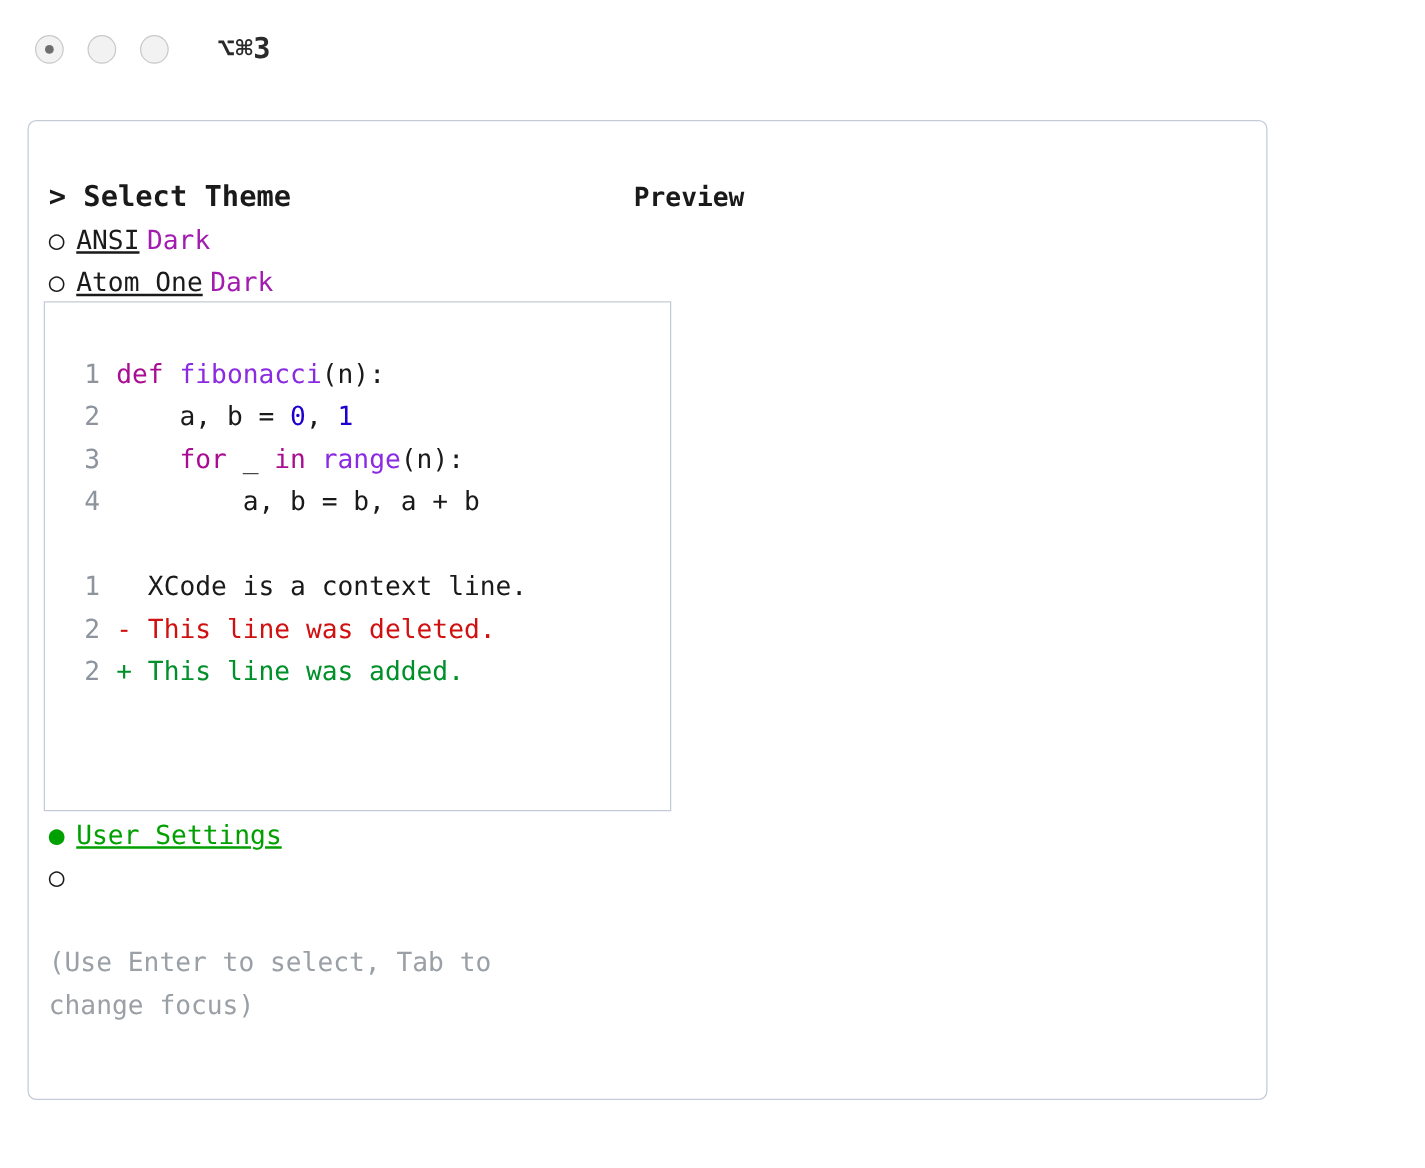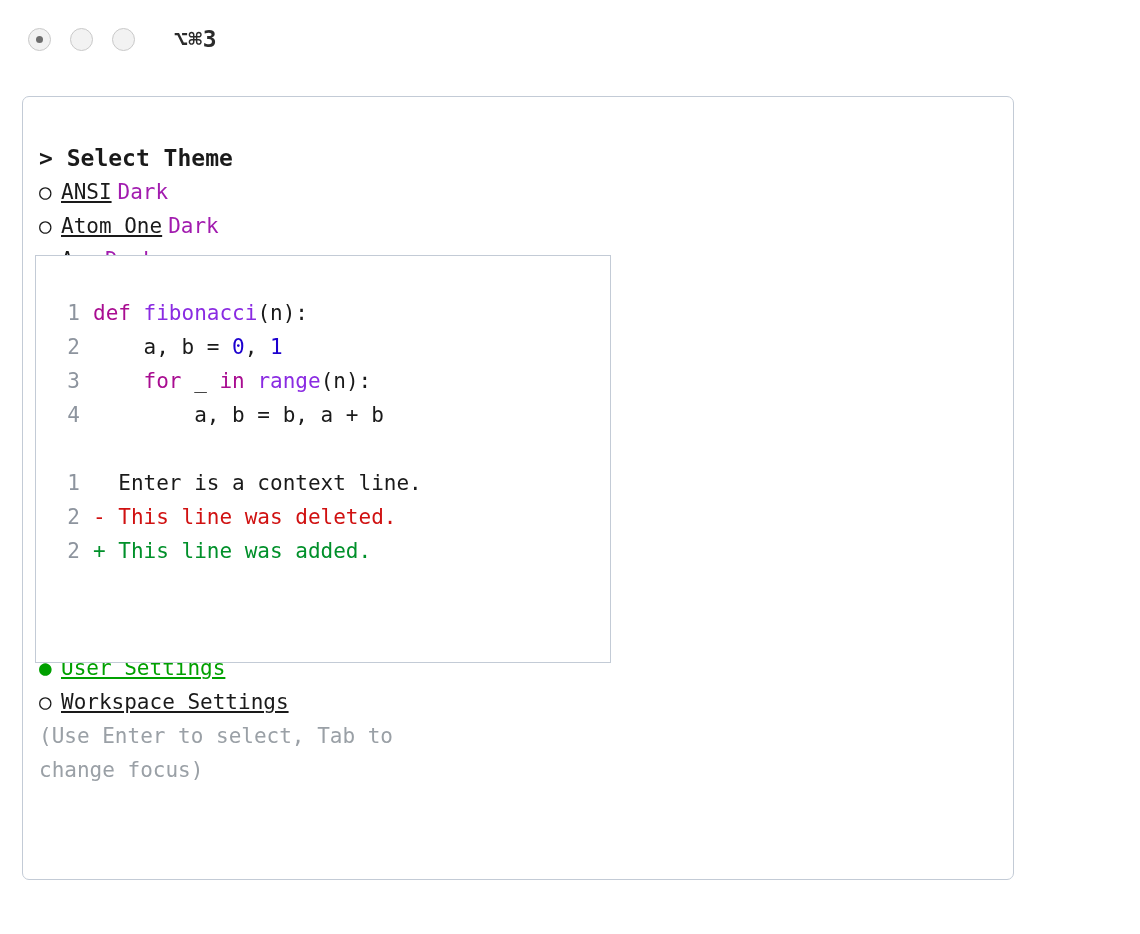--- a/index.html
+++ b/index.html
@@ -133,31 +133,32 @@
     height: 34px;
   }
   .apply-label {
     font-size: 21px;
     line-height: 34px;
     color: #1a1a1a;
     padding-left: 22px;
     white-space: pre;
   }
   .hint {
+    margin-top: 34px;
     font-size: 21px;
     line-height: 34px;
     color: #9aa0a6;
     white-space: pre-wrap;
     max-width: 420px;
   }
   .preview-box {
     position: absolute;
     left: 12px;
-    top: 158px;
-    width: 576px;
+    top: 144px;
+    width: 502px;
     height: 408px;
     border: 1.5px solid #c3cbd6;
     box-sizing: border-box;
     background: #ffffff;
     padding: 40px 1px 0 16px;
   }
   .code-line {
     font-size: 21px;
     line-height: 34px;
     white-space: pre;
@@ -210,37 +211,40 @@
             <div class="theme-row"><span class="bullet">○</span><span class="theme-name">Google Code</span><span class="theme-kind">Light</span></div>
             <div class="theme-row selected"><span class="bullet selected">●</span><span class="theme-name">XCode</span><span class="theme-kind">Light</span></div>
           </div>
 
         <div class="section-gap"></div>
 
         <div class="apply-label">Apply To</div>
 
         <div id="apply-list">
             <div class="theme-row selected"><span class="bullet selected">●</span><span class="theme-name">User Settings</span></div>
-            <div class="theme-row"><span class="bullet">○</span><span class="theme-name">Workspace Settings</span></div>
+            <div class="theme-row"><span class="bullet">○</span></div>
           </div>
 
         <div class="hint">(Use Enter to select, Tab to change focus)</div>
       </div>
 
+      <div class="col-right">
+        <div class="preview-heading">Preview</div>
+      </div>
 
       <div class="preview-box">
         <div id="code-list">
             <div class="code-line"><span class="ln">1</span><span class="kw">def </span><span class="fn">fibonacci</span><span class="plain">(n):</span></div>
             <div class="code-line"><span class="ln">2</span><span class="plain">    a, b = </span><span class="num">0</span><span class="plain">, </span><span class="num">1</span></div>
             <div class="code-line"><span class="ln">3</span><span class="plain">    </span><span class="kw">for</span><span class="plain"> _ </span><span class="kw">in</span><span class="plain"> </span><span class="fn">range</span><span class="plain">(n):</span></div>
             <div class="code-line"><span class="ln">4</span><span class="plain">        a, b = b, a + b</span></div>
           </div>
         <div class="spacer-line"></div>
         <div id="diff-list">
-            <div class="code-line"><span class="ln">1</span><span class="diff-ctx">  Enter is a context line.</span></div>
+            <div class="code-line"><span class="ln">1</span><span class="diff-ctx">  XCode is a context line.</span></div>
             <div class="code-line"><span class="ln">2</span><span class="diff-del">- This line was deleted.</span></div>
             <div class="code-line"><span class="ln">2</span><span class="diff-add">+ This line was added.</span></div>
           </div>
       </div>
 
     </div>
   </div>
 </div>
 
 </body></html>

